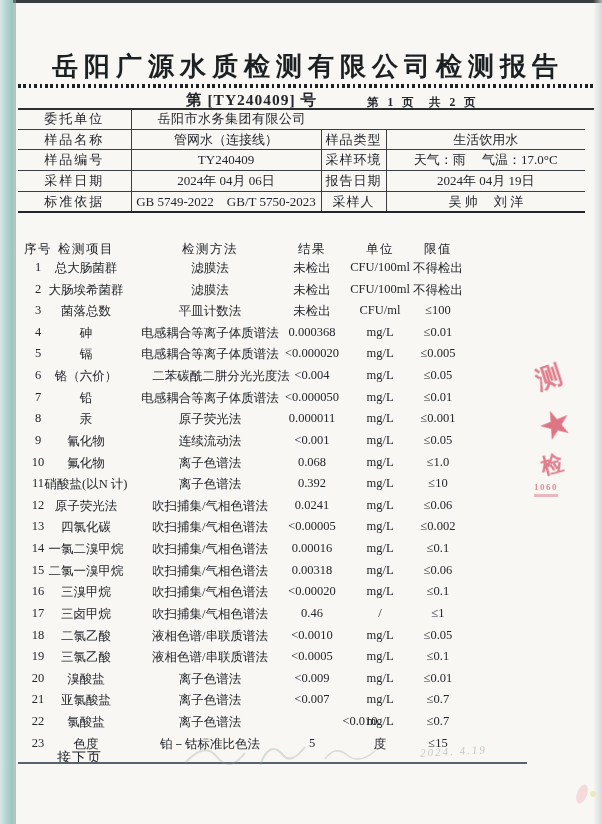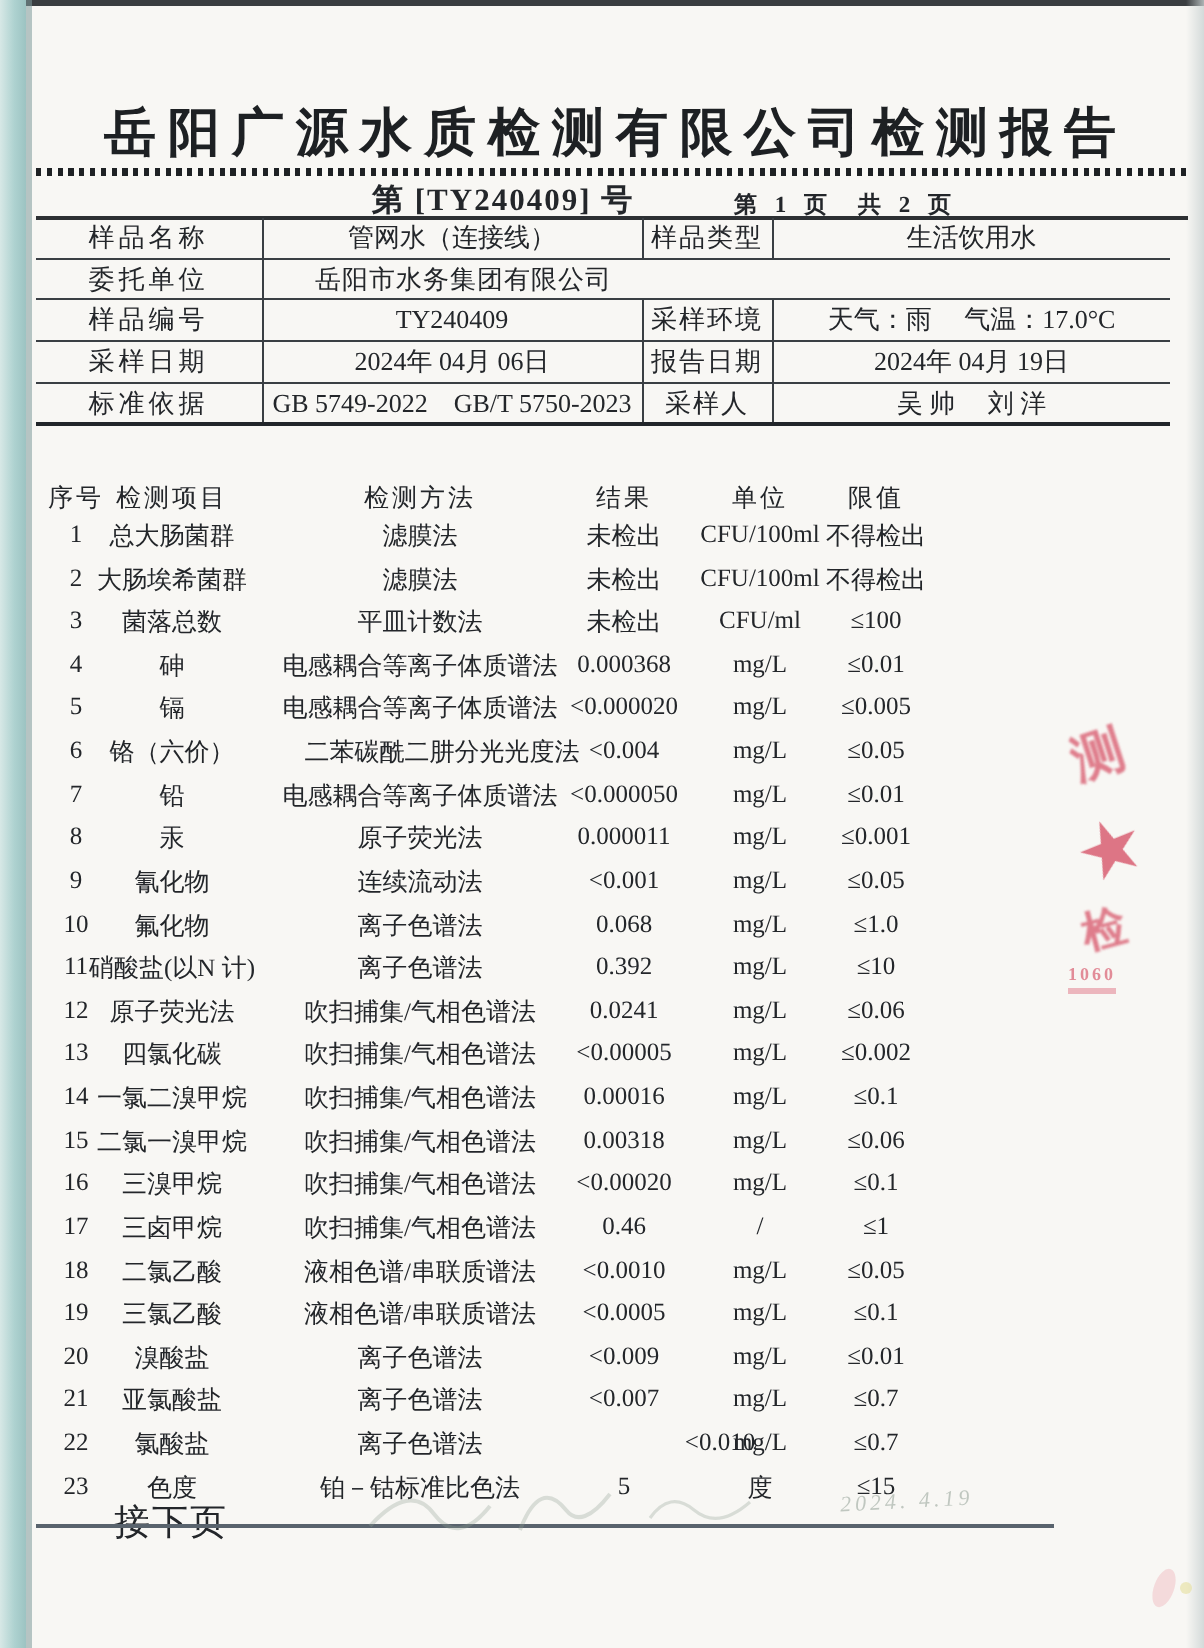--- a/index.html
+++ b/index.html
@@ -33,21 +33,21 @@
   table.info tr:last-child td{border-bottom:2.5px solid #22262a;}
   table.info td.lbl{letter-spacing:2px;border-right:1px solid #3a3f44;}
   table.info td.l2{letter-spacing:1px;border-right:1px solid #3a3f44;}
   table.info td.v1{border-right:1px solid #3a3f44;}
   table.info td.left{text-align:left;padding-left:26px;letter-spacing:.5px;}
   
   .results{position:absolute;top:0;left:0;width:602px;height:824px;}
   .rrow{position:absolute;left:0;width:602px;height:20px;font-size:12.5px;}
   .rrow span{position:absolute;top:0;transform:translateX(-50%);white-space:nowrap;font-weight:500;}
   .rrow.hdr span{font-weight:400;letter-spacing:1.5px;}
-  .continued{position:absolute;top:749px;left:57px;font-size:18px;letter-spacing:1px;font-weight:500;}
+  .continued{position:absolute;top:749px;left:57px;font-size:14px;letter-spacing:1px;font-weight:500;}
   .bottom-rule{position:absolute;top:762px;left:18px;width:509px;height:2px;background:#59636d;}
   
   .stamp span{position:absolute;color:#d95f72;opacity:.8;font-weight:bold;}
   .stamp .s-char-top{top:360px;left:536px;font-size:26px;transform:rotate(-18deg);filter:blur(.4px);}
   .stamp .s-star{top:404px;left:540px;font-size:34px;transform:rotate(-22deg);opacity:.85;filter:blur(.3px);}
   .stamp .s-char-bot{top:450px;left:541px;font-size:22px;transform:rotate(-15deg);filter:blur(.4px);}
   .stamp .s-digits{top:482px;left:534px;font-size:9px;letter-spacing:1.5px;opacity:.7;}
   .stamp .s-underline{position:absolute;top:494px;left:534px;width:24px;height:3px;background:#e48b98;opacity:.6;}
   
   .ghost-svg{position:absolute;top:735px;left:175px;opacity:.30;}
@@ -78,28 +78,28 @@
 
   <table class="info">
     <colgroup>
         <col style="width:113px">
         <col style="width:190px">
         <col style="width:65px">
         <col style="width:199px">
       </colgroup>
     <tbody>
         <tr>
+          <td class="lbl">委托单位</td>
+          <td colspan="3" class="left">岳阳市水务集团有限公司</td>
+        </tr>
+        <tr>
           <td class="lbl">样品名称</td>
           <td class="v1">管网水（连接线）</td>
           <td class="lbl l2">样品类型</td>
           <td class="v2">生活饮用水</td>
-        </tr>
-        <tr>
-          <td class="lbl">委托单位</td>
-          <td colspan="3" class="left">岳阳市水务集团有限公司</td>
         </tr>
         <tr>
           <td class="lbl">样品编号</td>
           <td class="v1">TY240409</td>
           <td class="lbl l2">采样环境</td>
           <td class="v2">天气：雨　 气温：17.0°C</td>
         </tr>
         <tr>
           <td class="lbl">采样日期</td>
           <td class="v1">2024年 04月 06日</td>

